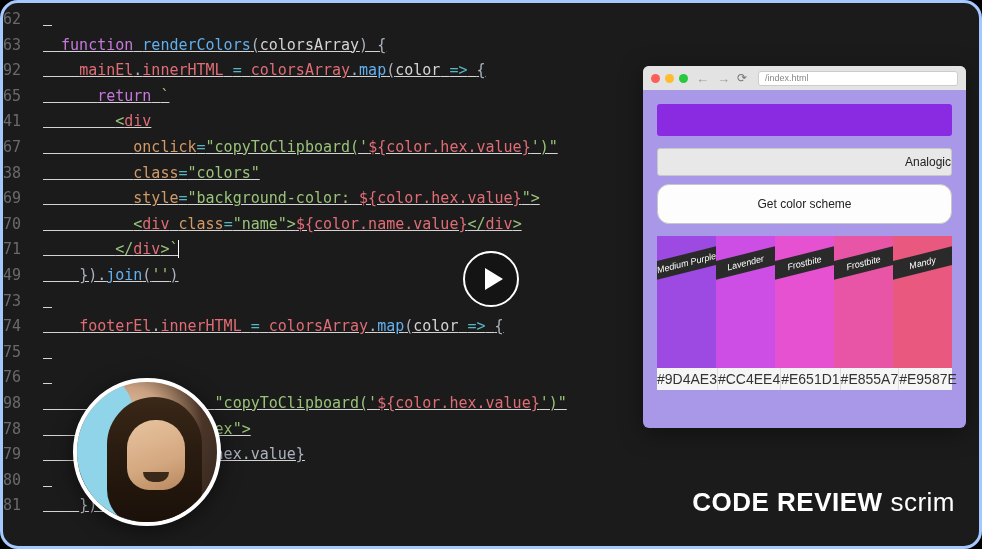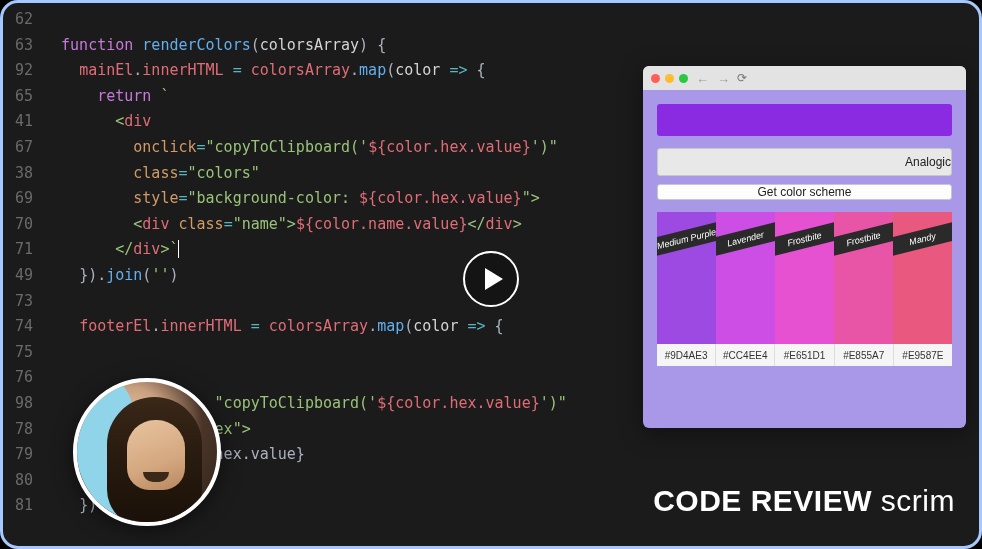--- a/index.html
+++ b/index.html
@@ -21,34 +21,34 @@
     }
     .editor {
       position: absolute;
       top: 0; left: 0;
       width: 100%; height: 100%;
       display: flex;
       padding-top: 4px;
     }
     .gutter {
       width: 40px;
-      text-align: right;
       padding-right: 10px;
       color: #6a6a6a;
       font-family: 'Menlo', 'Consolas', monospace;
       font-size: 15px;
       line-height: 25.6px;
     }
     .code {
       flex: 1;
       font-family: 'Menlo', 'Consolas', monospace;
       font-size: 15px;
       line-height: 25.6px;
       color: #d4d4d4;
       white-space: pre;
+      text-decoration: underline;
     }
     .kw { color: #c678dd; }
     .fn { color: #61afef; }
     .prm { color: #d4d4d4; }
     .var { color: #e06c75; }
     .prop { color: #e06c75; }
     .op { color: #56b6c2; }
     .attr { color: #d19a66; }
     .str { color: #98c379; }
     .tpl { color: #98c379; }
@@ -143,22 +143,22 @@
     }
     .select-row .chev {
       position: absolute;
       right: 8px;
       font-size: 10px;
       color: #555;
     }
     .button-row {
       background: #fdfdfd;
       border: 1px solid #c8c8c8;
-      border-radius: 3px;
-      height: 16px;
+      border-radius: 12px;
+      height: 40px;
       margin-bottom: 12px;
       display: flex;
       align-items: center;
       justify-content: center;
       font-size: 12px;
       color: #222;
     }
     .swatches {
       display: flex;
       height: 132px;
@@ -179,21 +179,21 @@
       transform: rotate(-14deg);
       font-style: italic;
     }
     .hex-row {
       display: flex;
       background: #f5f5f5;
       height: 22px;
     }
     .hex-cell {
       flex: 1;
-      font-size: 10px;
+      font-size: 14px;
       color: #333;
       display: flex;
       align-items: center;
       justify-content: center;
       border-right: 1px solid #ddd;
     }
     .hex-cell:last-child { border-right: none; }
 
     .avatar {
       position: absolute;
@@ -236,21 +236,21 @@
       bottom:8px; left:16px;
       width:26px; height:10px;
       background:#3a2818;
       border-radius: 0 0 10px 10px;
     }
 
     .title {
       position: absolute;
       bottom: 28px; right: 24px;
       color: #fff;
-      font-size: 30px;
+      font-size: 26px;
       font-weight: 700;
       letter-spacing: 0.5px;
     }
     .title .light { font-weight: 400; }
   </style>
 </head>
 <body>
 
 <div class="frame">
 
@@ -281,20 +281,21 @@
   </div>
 
   <div class="browser">
     <div class="browser-chrome">
       <div class="dot r"></div>
       <div class="dot y"></div>
       <div class="dot g"></div>
       <span class="nav-arr">←</span>
       <span class="nav-arr">→</span>
       <span class="refresh">⟳</span>
+      <div class="url-bar">/index.html</div>
     </div>
     <div class="app-body">
       <div class="color-bar"></div>
       <div class="select-row">
         <span>Analogic</span>
         <span class="chev">⌄</span>
       </div>
       <div class="button-row">
         <span>Get color scheme</span>
       </div>

